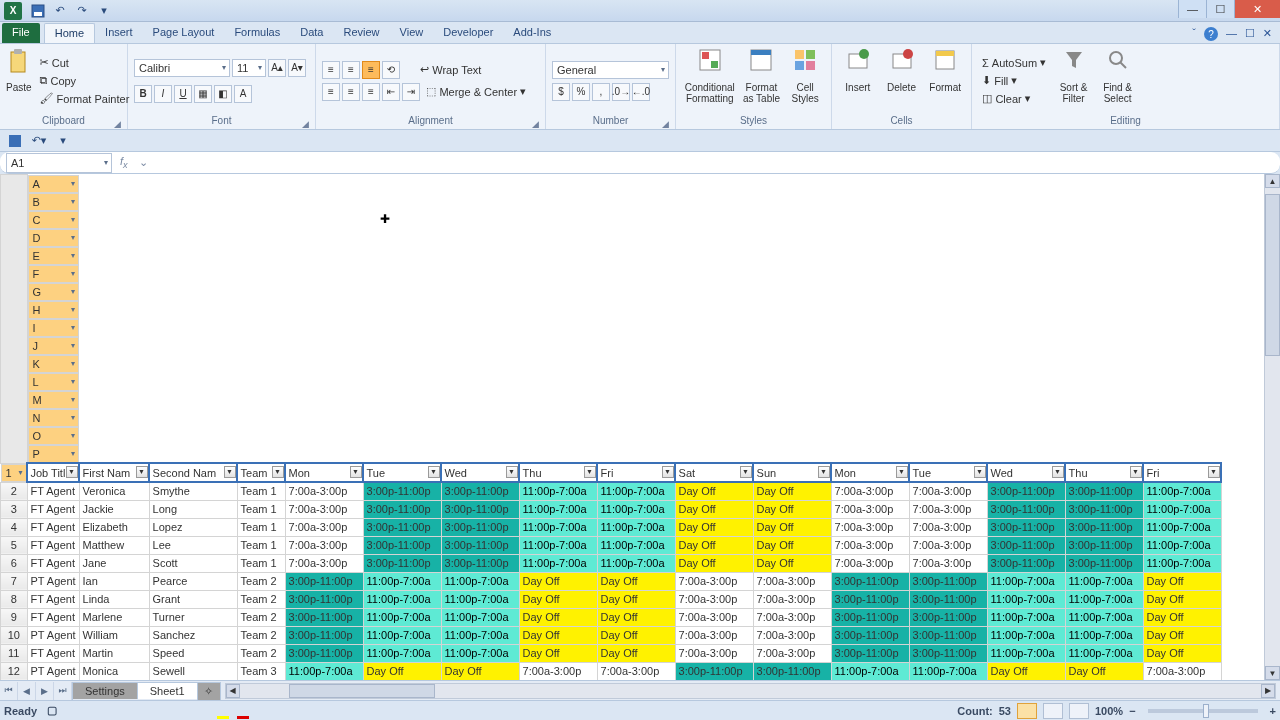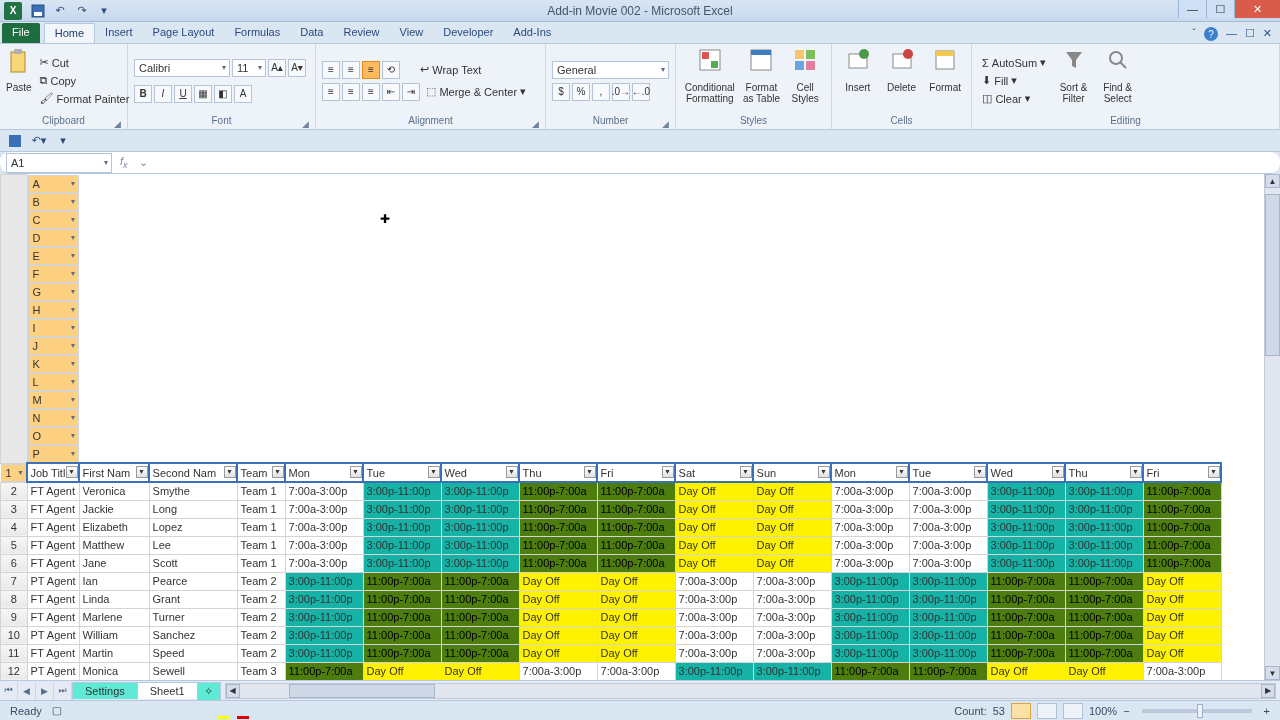--- a/index.html
+++ b/index.html
@@ -56,33 +56,33 @@
   th.colh{background:linear-gradient(#f7f7f7,#e9e9e9);font-weight:normal;text-align:center;color:#333;}
   th.colh.sel{background:#fdd181;}
   th.rowh{width:26px;background:linear-gradient(#f7f7f7,#e9e9e9);font-weight:normal;text-align:center;color:#333;}
   th.rowh.sel{background:#fdd181;}
   td.cell{padding:0 3px;text-align:left;}
   tr.hdr td.cell{background:#fff;font-weight:normal;position:relative;}
   tr.hdr.selrow td.cell{outline:2px solid #3a70b6;outline-offset:-1px;}
   .fbtn{position:absolute;right:1px;top:2px;width:12px;height:12px;border:1px solid #9a9a9a;background:linear-gradient(#fff,#e2e2e2);display:flex;align-items:center;justify-content:center;font-size:7px;color:#333;}
   .c-white{background:#ffffff;}
   .c-teal{background:#17b2a6;}
-  .c-darkteal{background:#4d7c0f;color:#000;}
+  .c-darkteal{background:#5eead4;color:#000;}
   .c-yellow{background:#fff200;}
 
   .sheet-tabs{height:20px;background:#e4ebf5;border-top:1px solid #b6c8de;display:flex;align-items:center;}
   .sheet-tabs .nav{display:flex;gap:0;border-right:1px solid #b6c8de;}
   .sheet-tabs .nav div{width:18px;height:18px;display:flex;align-items:center;justify-content:center;color:#5a6e8a;font-size:9px;border-right:1px solid #cbd6e7;}
-  .stab{padding:2px 12px;border:1px solid #b6c8de;border-bottom:none;background:#5eead4;margin-left:-1px;font-size:11px;}
+  .stab{padding:2px 12px;border:1px solid #b6c8de;border-bottom:none;background:#a3a3a3;margin-left:-1px;font-size:11px;}
   .stab.active{background:#fff;}
   .hscroll{flex:1;height:16px;margin:0 4px;background:#e2e6ee;position:relative;border:1px solid #c0cad9;}
   .hscroll .thumb{position:absolute;left:6%;width:14%;top:0;bottom:0;background:#cfd8e6;border:1px solid #a9b6cb;}
   .hscroll .arr{position:absolute;width:14px;top:0;bottom:0;display:flex;align-items:center;justify-content:center;font-size:8px;background:#d5dcea;border:1px solid #a9b6cb;}
   .hscroll .arr.l{left:0;} .hscroll .arr.r{right:0;}
-  .statusbar{height:20px;background:#dbe6f3;border-top:1px solid #b6c8de;display:flex;align-items:center;padding:0 10px;font-size:11px;color:#3a4a62;}
+  .statusbar{height:20px;background:#dbe6f3;border-top:1px solid #b6c8de;display:flex;align-items:center;padding:0 4px;font-size:11px;color:#3a4a62;font-weight:bold;}
   .statusbar .right{margin-left:auto;display:flex;align-items:center;gap:6px;}
   .viewbtn{width:20px;height:16px;border:1px solid #b0bfd4;background:#eef2f9;}
   .viewbtn.a{background:#fbe1a6;border-color:#e0a23b;}
   .zoom-slider{width:110px;height:4px;background:#bcc9dc;position:relative;margin:0 6px;}
   .zoom-slider .tk{position:absolute;left:50%;top:-5px;width:6px;height:14px;background:#eef2f9;border:1px solid #9cb0cc;}
 
   
   .cursor-plus{position:absolute;pointer-events:none;font-size:12px;color:#000;}
 
   .vscroll{position:absolute;right:0;top:0;bottom:0;width:16px;background:#e2e6ee;border-left:1px solid #c0cad9;}
@@ -103,21 +103,20 @@
       <div class="qbtn">
           <svg width="14" height="14">
             <rect x="1" y="1" width="12" height="12" fill="#3b6fb6" stroke="#2a4f85"></rect>
             <rect x="3" y="8" width="8" height="4" fill="#fff"></rect>
           </svg>
         </div>
       <div class="qbtn">↶</div>
       <div class="qbtn">↷</div>
       <div class="qbtn">▾</div>
     </div>
-    <div class="title">Add-in Movie 002 - Microsoft Excel</div>
     <div class="winbtns">
       <div class="wb min">—</div>
       <div class="wb max">☐</div>
       <div class="wb close">✕</div>
     </div>
   </div>
 
   <div class="tabs" id="tabs">
     <div class="tab file">File</div>
       <div class="tab active">Home</div>

